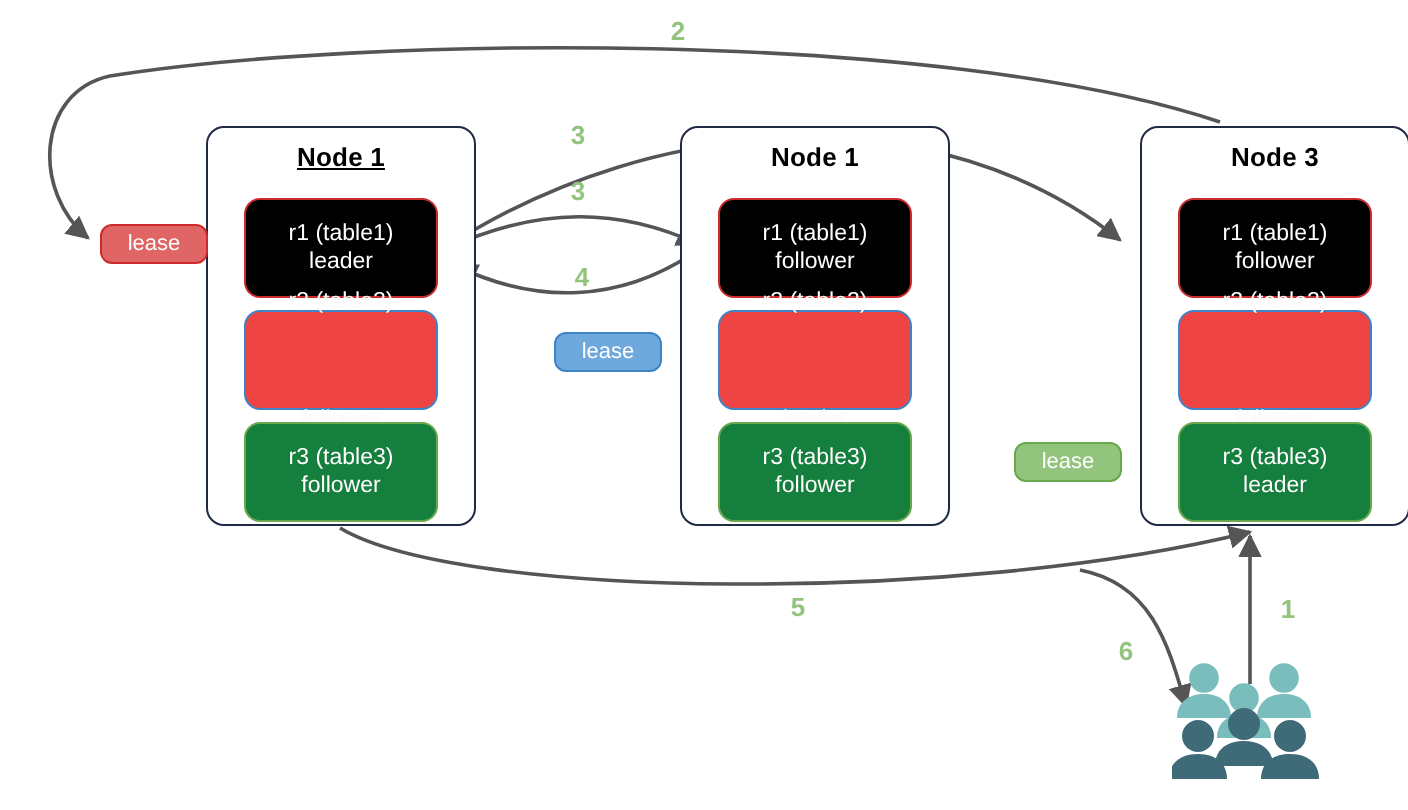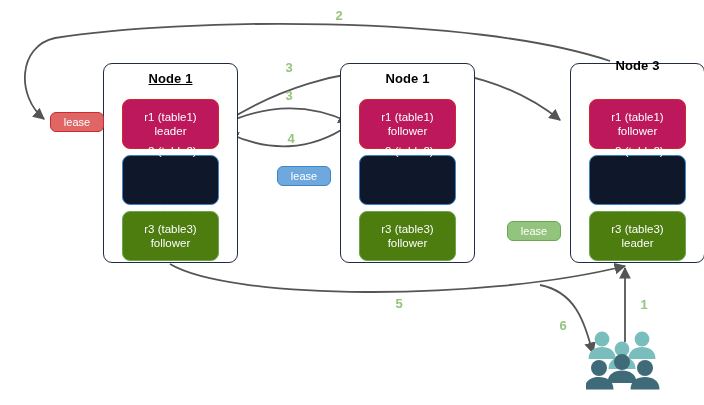--- a/index.html
+++ b/index.html
@@ -59,23 +59,23 @@
     align-items: center;
     justify-content: center;
     font-size: 11.5px;
     line-height: 14px;
     color: #ffffff;
     text-align: center;
     text-shadow: 0 0 1px rgba(0,0,0,.08);
   }
   .replica .ln { display: block; }
 
-  .rep-red   { background: #be185d; border: 1.6px solid #cc2b2b; }
-  .rep-blue  { background: #0f172a; border: 1.6px solid #3d85c6; gap: 45px; }
-  .rep-green { background: #4d7c0f; border: 1.6px solid #6aa84f; }
+  .rep-red   { background: #000000; border: 1.6px solid #cc2b2b; }
+  .rep-blue  { background: #ef4444; border: 1.6px solid #3d85c6; gap: 45px; }
+  .rep-green { background: #15803d; border: 1.6px solid #6aa84f; }
 
   
   .lease {
     position: absolute;
     border-radius: 6px;
     box-sizing: border-box;
     display: flex;
     align-items: center;
     justify-content: center;
     font-size: 11px;
@@ -161,21 +161,21 @@
     <span class="ln">r2 (table2)</span>
     <span class="ln">leader</span>
   </div>
   <div class="replica rep-green" style="left:359px; top:211px; width:97px; height:50px;">
     <span class="ln">r3 (table3)</span>
     <span class="ln">follower</span>
   </div>
 
   <div class="node-box" style="left:570px; top:63px; width:135px; height:200px;">
   </div>
-  <div class="node-title" style="left:570px; top:58px; width:135px;">Node 3</div>
+  <div class="node-title" style="left:570px; top:71px; width:135px;">Node 3</div>
 
   <div class="replica rep-red" style="left:589px; top:99px; width:97px; height:50px;">
     <span class="ln">r1 (table1)</span>
     <span class="ln">follower</span>
   </div>
   <div class="replica rep-blue" style="left:589px; top:155px; width:97px; height:50px;">
     <span class="ln">r2 (table2)</span>
     <span class="ln">follower</span>
   </div>
   <div class="replica rep-green" style="left:589px; top:211px; width:97px; height:50px;">

